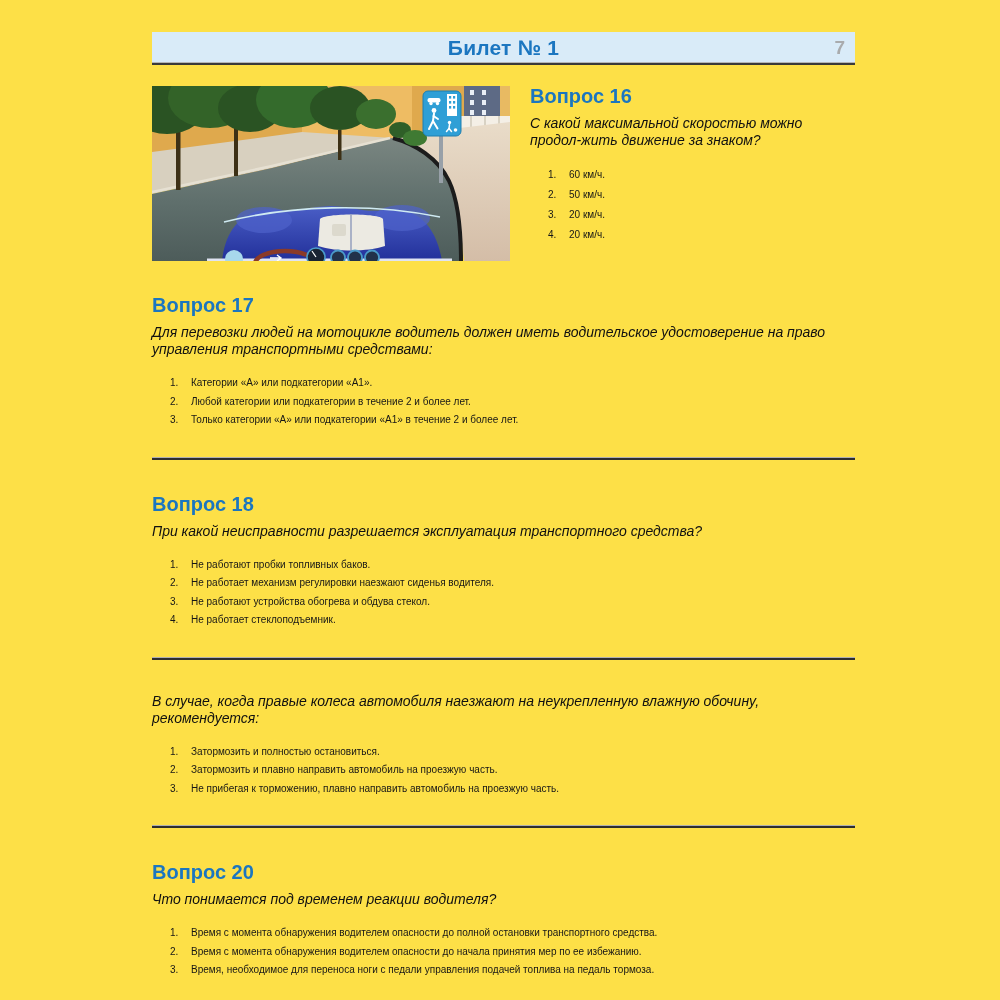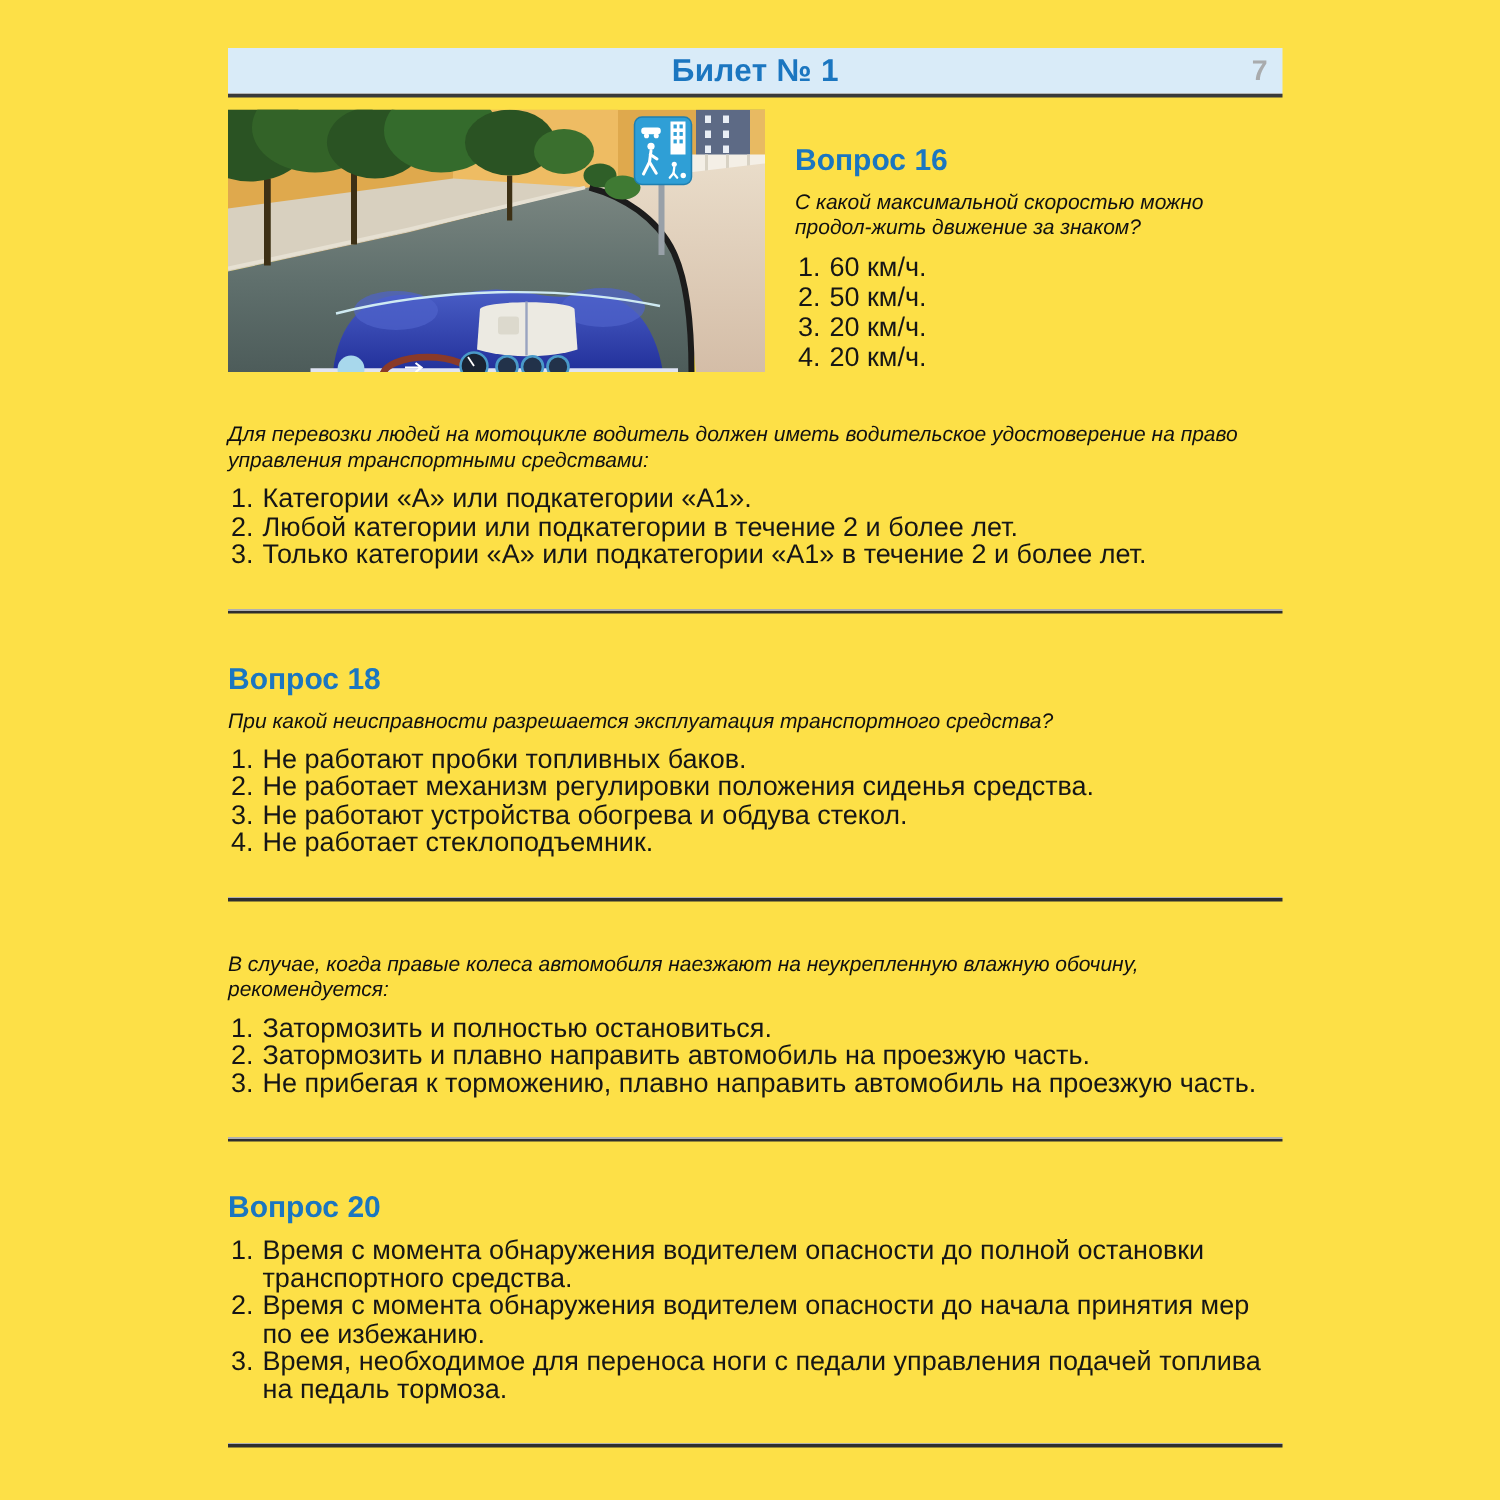--- a/index.html
+++ b/index.html
@@ -14,21 +14,21 @@
   .header-rule { height:3px; background:linear-gradient(to bottom,#b5b5b5 1px,#3a3a3a 1px); }
 
   .top-row { display:flex; margin-top:8px;align-items:flex-end; }
   .scene { width:358px; height:175px; flex:0 0 auto; overflow:hidden; }
   .scene svg { display:block; width:358px; height:175px; }
 
   .q16 { margin-left:20px; width:322px; }
   .q-label { font-size:20px; font-weight:bold; color:#1b76c0; margin:0 0 7px 0; line-height:23px; }
   .q16 .q-label { margin-top:12px; }
   .q-text { font-style:italic; font-size:14px; line-height:17px; color:#101010; margin:0 0 8px 0; }
-  .answers { list-style:none; margin:0; padding:0; counter-reset:ans; font-size:18px; color:#161616; }
+  .answers { list-style:none; margin:16px; padding:0; counter-reset:ans; font-size:10px; color:#161616; }
   .answers li { counter-increment:ans; line-height:18.5px; padding-left:23px; position:relative; }
   .answers li::before { content:counter(ans) "."; position:absolute; left:2px; }
   .q16 .answers li { line-height:20px; }
 
   .qsection { margin-top:33px; }
   .divider { height:3px; margin-top:27px; background:linear-gradient(to bottom,#b0b0b0 1px,#2e2e2e 1px); }
 </style>
 </head>
 <body>
 
@@ -166,56 +166,58 @@
         <ol class="answers">
           <li>60 км/ч.</li>
           <li>50 км/ч.</li>
           <li>20 км/ч.</li>
           <li>20 км/ч.</li>
         </ol>
       </div>
     </div>
 
     <div class="qsection">
+      <h2 class="q-label">Вопрос 17</h2>
       <p class="q-text">Для перевозки людей на мотоцикле водитель должен иметь водительское удостоверение на право управления транспортными средствами:</p>
       <ol class="answers">
         <li>Категории «А» или подкатегории «А1».</li>
         <li>Любой категории или подкатегории в течение 2 и более лет.</li>
         <li>Только категории «А» или подкатегории «А1» в течение 2 и более лет.</li>
       </ol>
     </div>
 
     <div class="divider"></div>
 
     <div class="qsection">
       <h2 class="q-label">Вопрос 18</h2>
       <p class="q-text">При какой неисправности разрешается эксплуатация транспортного средства?</p>
       <ol class="answers">
         <li>Не работают пробки топливных баков.</li>
-        <li>Не работает механизм регулировки положения сиденья средства.</li>
+        <li>Не работает механизм регулировки наезжают сиденья водителя.</li>
         <li>Не работают устройства обогрева и обдува стекол.</li>
         <li>Не работает стеклоподъемник.</li>
       </ol>
     </div>
 
     <div class="divider"></div>
 
     <div class="qsection">
       <p class="q-text">В случае, когда правые колеса автомобиля наезжают на неукрепленную влажную обочину, рекомендуется:</p>
       <ol class="answers">
         <li>Затормозить и полностью остановиться.</li>
         <li>Затормозить и плавно направить автомобиль на проезжую часть.</li>
         <li>Не прибегая к торможению, плавно направить автомобиль на проезжую часть.</li>
       </ol>
     </div>
 
     <div class="divider"></div>
 
     <div class="qsection">
       <h2 class="q-label">Вопрос 20</h2>
+      <p class="q-text">Что понимается под временем реакции водителя?</p>
       <ol class="answers">
         <li>Время с момента обнаружения водителем опасности до полной остановки транспортного средства.</li>
         <li>Время с момента обнаружения водителем опасности до начала принятия мер по ее избежанию.</li>
         <li>Время, необходимое для переноса ноги с педали управления подачей топлива на педаль тормоза.</li>
       </ol>
     </div>
 
     <div class="divider"></div>
 
   </div>

